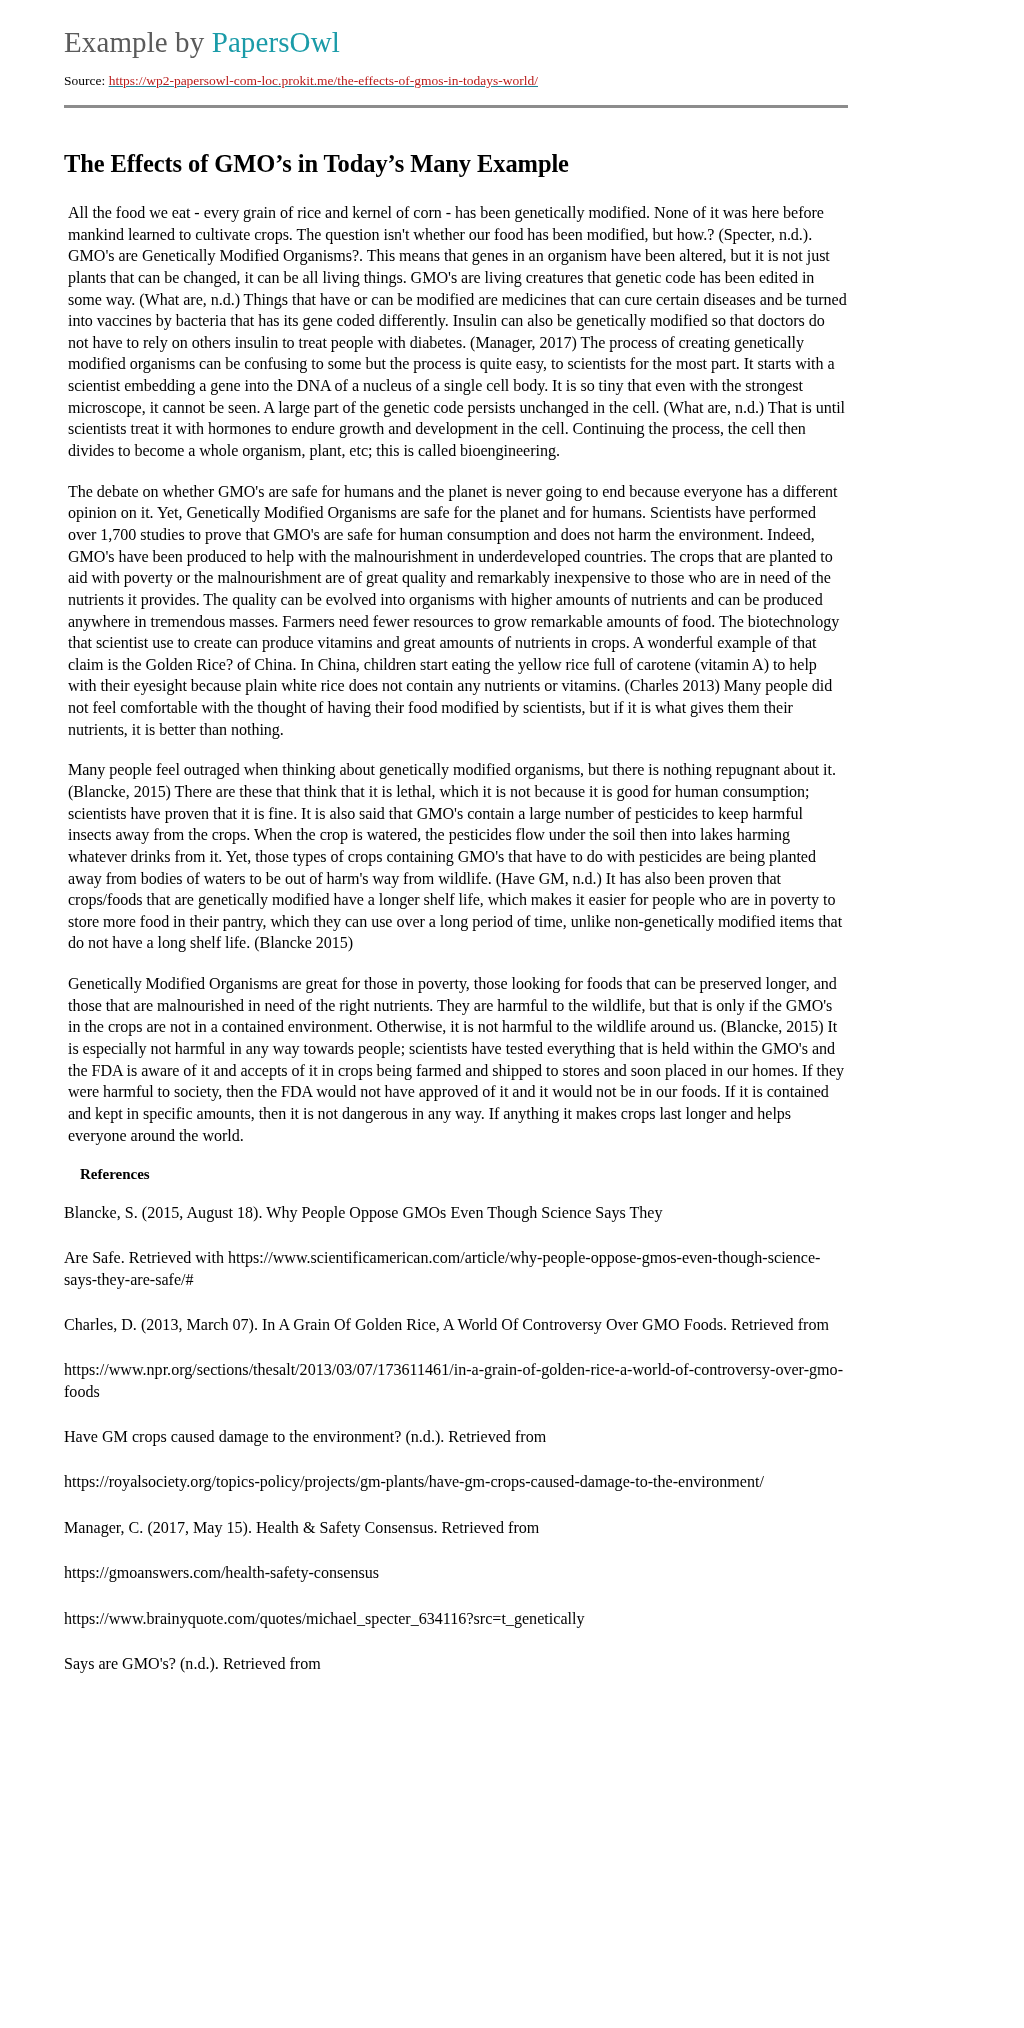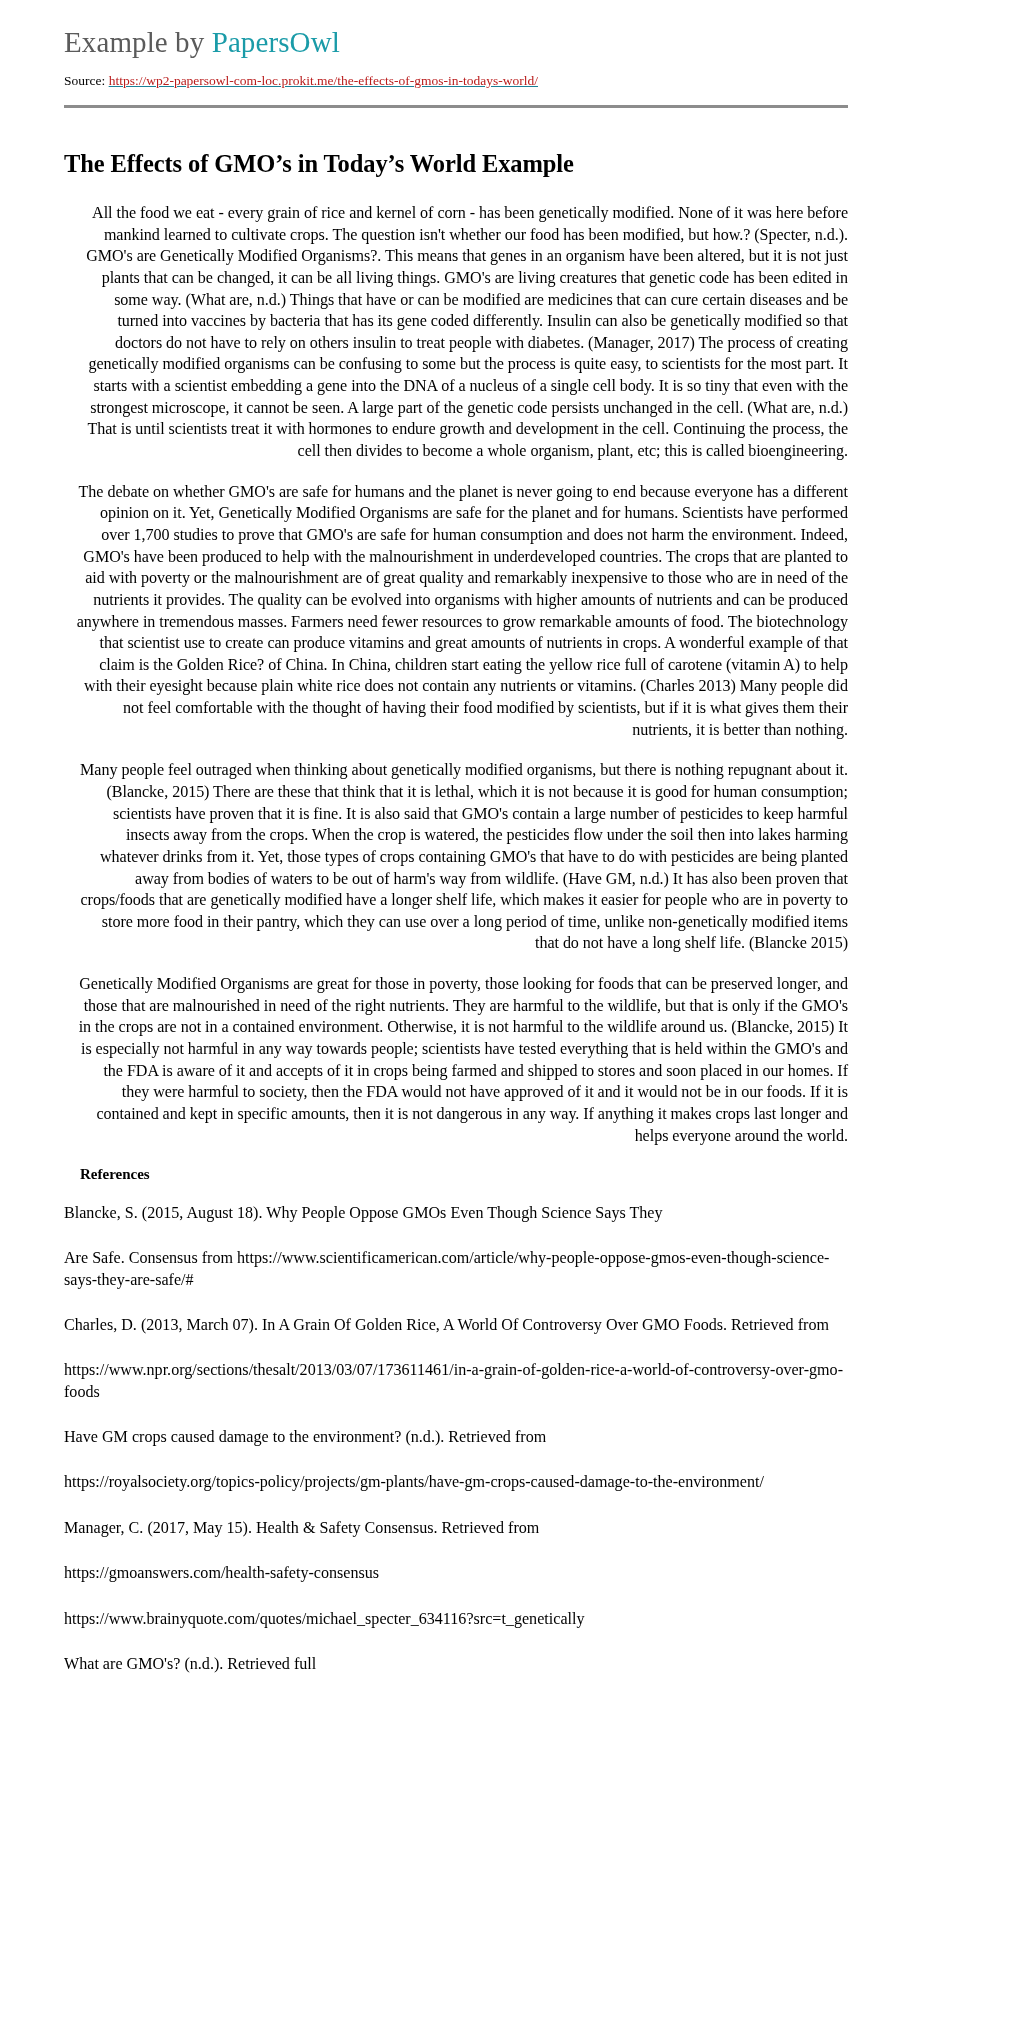--- a/index.html
+++ b/index.html
@@ -64,22 +64,22 @@
   .doc-title {
     font-size: 24.5px;
     font-weight: bold;
     margin: 40px 0 22px 0;
     line-height: 1.3;
     letter-spacing: -0.1px;
   }
   .para {
     font-size: 16.1px;
     line-height: 1.345;
-    margin: 0 0 19px 12px;
-    text-align: right;
+    margin: 0 0 19px 4px;
+    text-align: left;
     letter-spacing: -0.05px;
   }
   .refs-heading {
     font-size: 15px;
     font-weight: bold;
     margin: 12px 0 17px 16px;
     line-height: 1.3;
   }
   .ref-entry {
     font-size: 16.1px;
@@ -96,34 +96,34 @@
 
 <div class="page">
 
   <div class="header-zone">
     <div class="brand"><span>Example by </span><span class="brand-accent">PapersOwl</span></div>
     <div class="source-line"><span class="source-label">Source:</span> <span class="source-url">https://wp2-papersowl-com-loc.prokit.me/the-effects-of-gmos-in-todays-world/</span></div>
     <hr class="rule">
   </div>
 
   <div class="body-zone">
-    <h1 class="doc-title">The Effects of GMO’s in Today’s World Example</h1>
+    <h1 class="doc-title">The Effects of GMO’s in Today’s Many Example</h1>
 
     <p class="para">All the food we eat - every grain of rice and kernel of corn - has been genetically modified. None of it was here before mankind learned to cultivate crops. The question isn't whether our food has been modified, but how.? (Specter, n.d.). GMO's are Genetically Modified Organisms?. This means that genes in an organism have been altered, but it is not just plants that can be changed, it can be all living things. GMO's are living creatures that genetic code has been edited in some way. (What are, n.d.) Things that have or can be modified are medicines that can cure certain diseases and be turned into vaccines by bacteria that has its gene coded differently. Insulin can also be genetically modified so that doctors do not have to rely on others insulin to treat people with diabetes. (Manager, 2017) The process of creating genetically modified organisms can be confusing to some but the process is quite easy, to scientists for the most part. It starts with a scientist embedding a gene into the DNA of a nucleus of a single cell body. It is so tiny that even with the strongest microscope, it cannot be seen. A large part of the genetic code persists unchanged in the cell. (What are, n.d.) That is until scientists treat it with hormones to endure growth and development in the cell. Continuing the process, the cell then divides to become a whole organism, plant, etc; this is called bioengineering.</p>
     <p class="para">The debate on whether GMO's are safe for humans and the planet is never going to end because everyone has a different opinion on it. Yet, Genetically Modified Organisms are safe for the planet and for humans. Scientists have performed over 1,700 studies to prove that GMO's are safe for human consumption and does not harm the environment. Indeed, GMO's have been produced to help with the malnourishment in underdeveloped countries. The crops that are planted to aid with poverty or the malnourishment are of great quality and remarkably inexpensive to those who are in need of the nutrients it provides. The quality can be evolved into organisms with higher amounts of nutrients and can be produced anywhere in tremendous masses. Farmers need fewer resources to grow remarkable amounts of food. The biotechnology that scientist use to create can produce vitamins and great amounts of nutrients in crops. A wonderful example of that claim is the Golden Rice? of China. In China, children start eating the yellow rice full of carotene (vitamin A) to help with their eyesight because plain white rice does not contain any nutrients or vitamins. (Charles 2013) Many people did not feel comfortable with the thought of having their food modified by scientists, but if it is what gives them their nutrients, it is better than nothing.</p>
     <p class="para">Many people feel outraged when thinking about genetically modified organisms, but there is nothing repugnant about it. (Blancke, 2015) There are these that think that it is lethal, which it is not because it is good for human consumption; scientists have proven that it is fine. It is also said that GMO's contain a large number of pesticides to keep harmful insects away from the crops. When the crop is watered, the pesticides flow under the soil then into lakes harming whatever drinks from it. Yet, those types of crops containing GMO's that have to do with pesticides are being planted away from bodies of waters to be out of harm's way from wildlife. (Have GM, n.d.) It has also been proven that crops/foods that are genetically modified have a longer shelf life, which makes it easier for people who are in poverty to store more food in their pantry, which they can use over a long period of time, unlike non-genetically modified items that do not have a long shelf life. (Blancke 2015)</p>
     <p class="para">Genetically Modified Organisms are great for those in poverty, those looking for foods that can be preserved longer, and those that are malnourished in need of the right nutrients. They are harmful to the wildlife, but that is only if the GMO's in the crops are not in a contained environment. Otherwise, it is not harmful to the wildlife around us. (Blancke, 2015) It is especially not harmful in any way towards people; scientists have tested everything that is held within the GMO's and the FDA is aware of it and accepts of it in crops being farmed and shipped to stores and soon placed in our homes. If they were harmful to society, then the FDA would not have approved of it and it would not be in our foods. If it is contained and kept in specific amounts, then it is not dangerous in any way. If anything it makes crops last longer and helps everyone around the world.</p>
 
     <div class="refs-heading">References</div>
 
     <p class="ref-entry">Blancke, S. (2015, August 18). Why People Oppose GMOs Even Though Science Says They</p>
-    <p class="ref-entry">Are Safe. Consensus from https://www.scientificamerican.com/article/why-people-oppose-gmos-even-though-science-says-they-are-safe/#</p>
+    <p class="ref-entry">Are Safe. Retrieved with https://www.scientificamerican.com/article/why-people-oppose-gmos-even-though-science-says-they-are-safe/#</p>
     <p class="ref-entry">Charles, D. (2013, March 07). In A Grain Of Golden Rice, A World Of Controversy Over GMO Foods. Retrieved from</p>
     <p class="ref-entry">https://www.npr.org/sections/thesalt/2013/03/07/173611461/in-a-grain-of-golden-rice-a-world-of-controversy-over-gmo-foods</p>
     <p class="ref-entry">Have GM crops caused damage to the environment? (n.d.). Retrieved from</p>
     <p class="ref-entry">https://royalsociety.org/topics-policy/projects/gm-plants/have-gm-crops-caused-damage-to-the-environment/</p>
     <p class="ref-entry">Manager, C. (2017, May 15). Health &amp; Safety Consensus. Retrieved from</p>
     <p class="ref-entry">https://gmoanswers.com/health-safety-consensus</p>
     <p class="ref-entry">https://www.brainyquote.com/quotes/michael_specter_634116?src=t_genetically</p>
-    <p class="ref-entry">What are GMO's? (n.d.). Retrieved full</p>
+    <p class="ref-entry">Says are GMO's? (n.d.). Retrieved from</p>
   </div>
 
 </div>
 
 </body></html>

